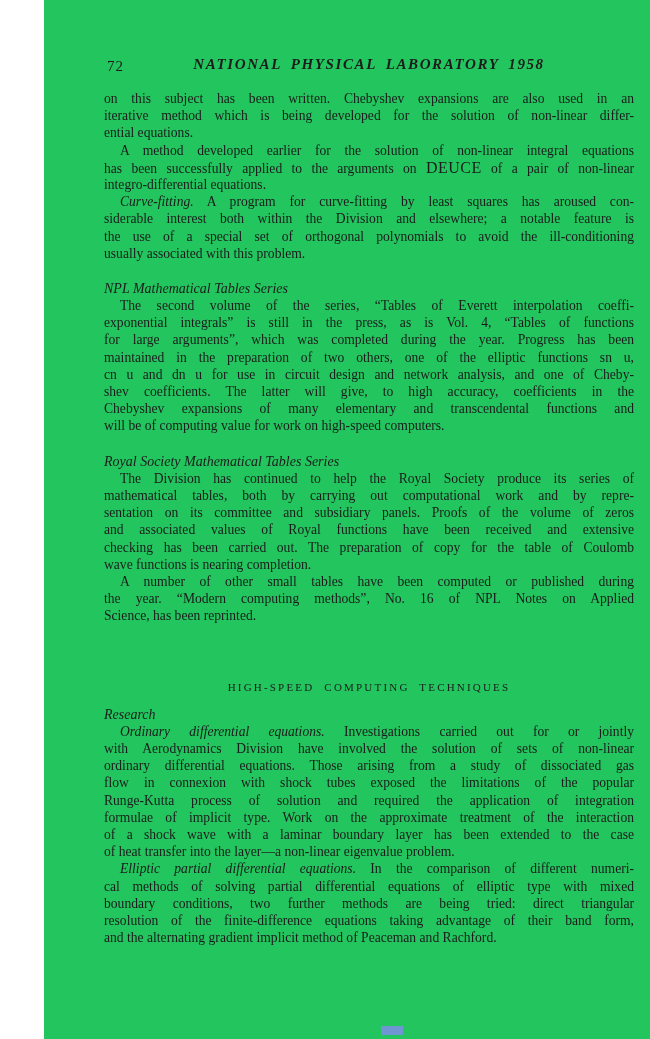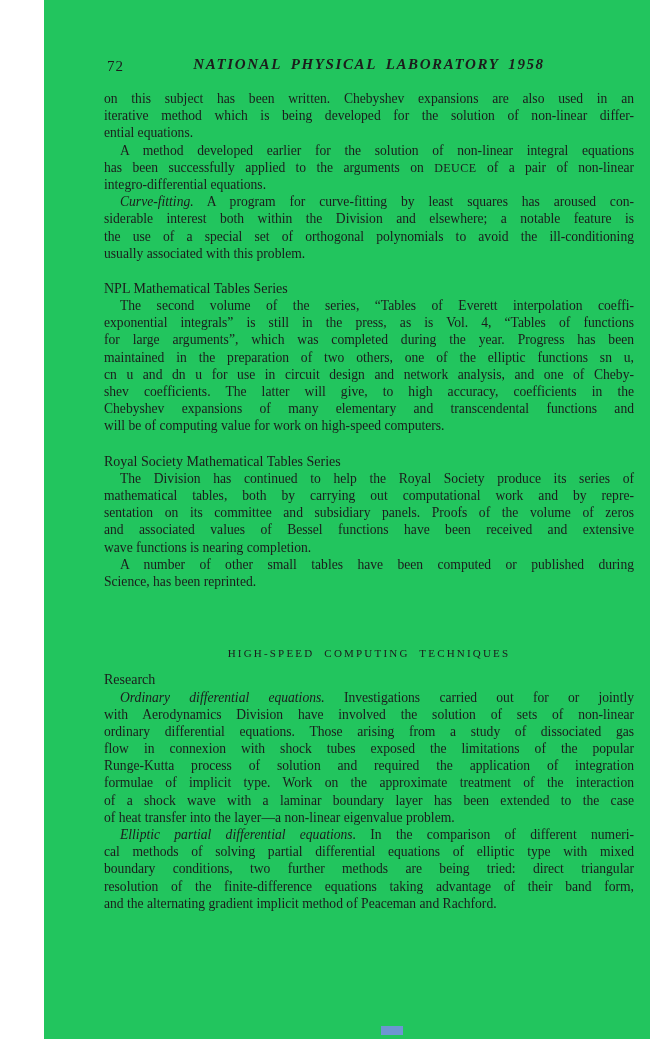--- a/index.html
+++ b/index.html
@@ -35,22 +35,23 @@
   .para{margin:0;}
   .line{
     text-align:justify;
     text-align-last:justify;
     height:17.2px;
     overflow:visible;
   }
   .line.last{text-align-last:left;}
   .line.ind{text-indent:16px;}
   .i{font-style:italic;}
-  .sc{font-size:12px;letter-spacing:0.5px;}
+  .sc{font-size:16px;letter-spacing:0.5px;}
   .sect-heading{
+    font-style:italic;
     font-size:14px;
     margin-top:18px;
     line-height:17.2px;
   }
   .center-heading{
     text-align:center;
     font-size:11px;
     letter-spacing:2.2px;
     word-spacing:5px;
     margin-top:55px;
@@ -98,25 +99,27 @@
         <div class="line"><span>cn u and dn u for use in circuit design and network analysis, and one of Cheby-</span></div>
         <div class="line"><span>shev coefficients. The latter will give, to high accuracy, coefficients in the</span></div>
         <div class="line"><span>Chebyshev expansions of many elementary and transcendental functions and</span></div>
         <div class="line last"><span>will be of computing value for work on high-speed computers.</span></div>
       </div>
       <div class="sect-heading">Royal Society Mathematical Tables Series</div>
       <div class="para">
         <div class="line ind"><span>The Division has continued to help the Royal Society produce its series of</span></div>
         <div class="line"><span>mathematical tables, both by carrying out computational work and by repre-</span></div>
         <div class="line"><span>sentation on its committee and subsidiary panels. Proofs of the volume of zeros</span></div>
-        <div class="line"><span>and associated values of Bessel functions have been received and extensive</span></div>
+        <div class="line"><span>and associated values of Royal functions have been received and extensive</span></div>
+        <div class="line"><span>checking has been carried out. The preparation of copy for the table of Coulomb</span></div>
         <div class="line last"><span>wave functions is nearing completion.</span></div>
       </div>
       <div class="para">
         <div class="line ind"><span>A number of other small tables have been computed or published during</span></div>
+        <div class="line"><span>the year. “Modern computing methods”, No. 16 of NPL Notes on Applied</span></div>
         <div class="line last"><span>Science, has been reprinted.</span></div>
       </div>
       <div class="center-heading">HIGH-SPEED COMPUTING TECHNIQUES</div>
       <div class="sect-heading">Research</div>
       <div class="para">
         <div class="line ind"><span class="i">Ordinary differential equations.</span><span> Investigations carried out for or jointly</span></div>
         <div class="line"><span>with Aerodynamics Division have involved the solution of sets of non-linear</span></div>
         <div class="line"><span>ordinary differential equations. Those arising from a study of dissociated gas</span></div>
         <div class="line"><span>flow in connexion with shock tubes exposed the limitations of the popular</span></div>
         <div class="line"><span>Runge-Kutta process of solution and required the application of integration</span></div>

